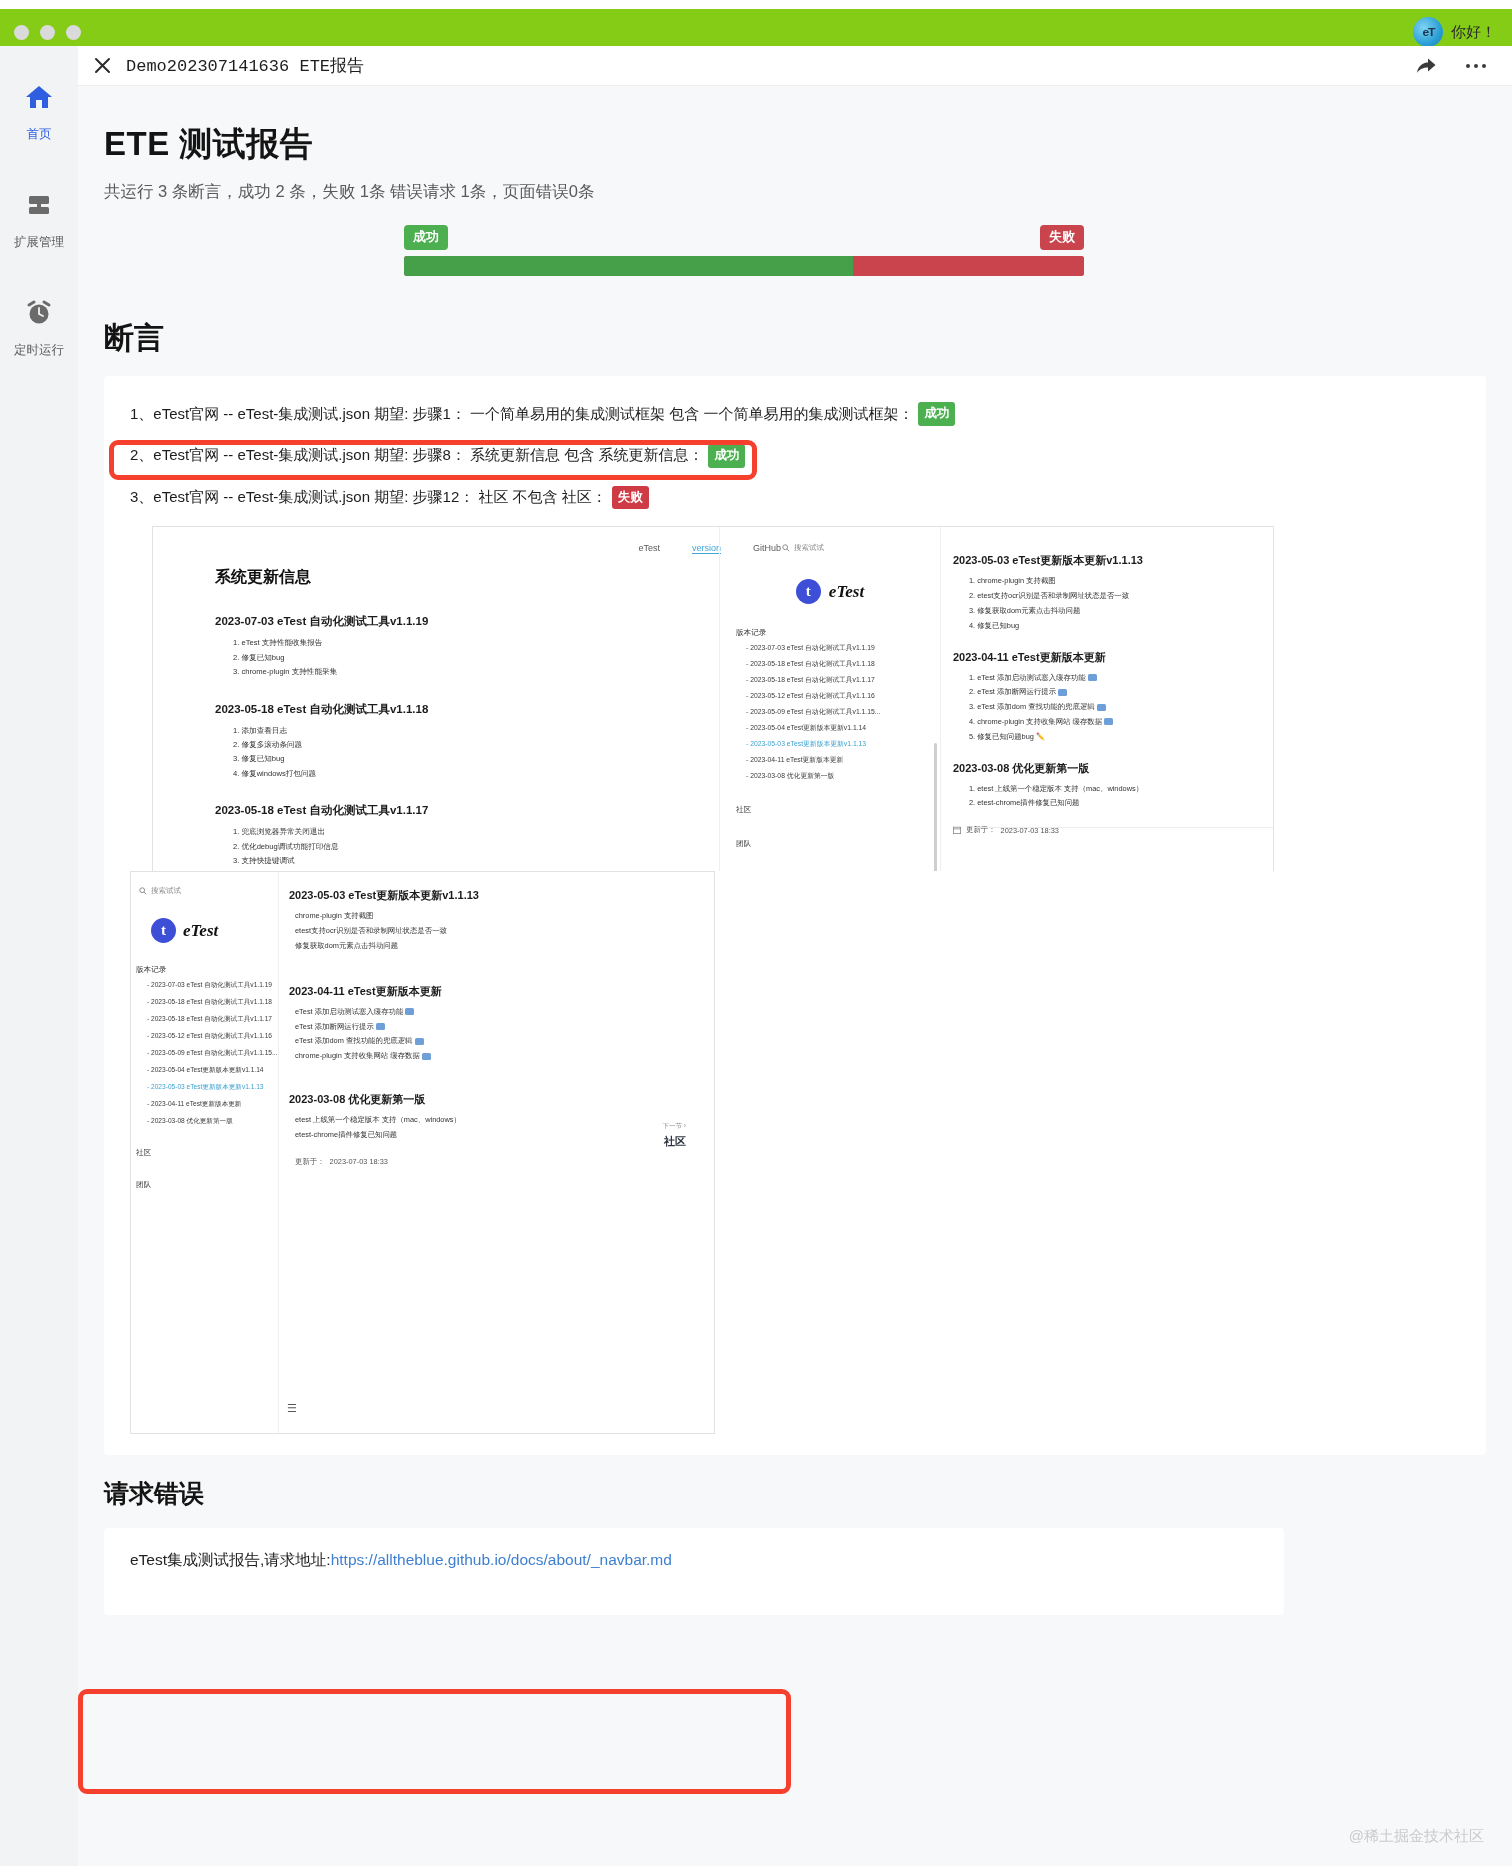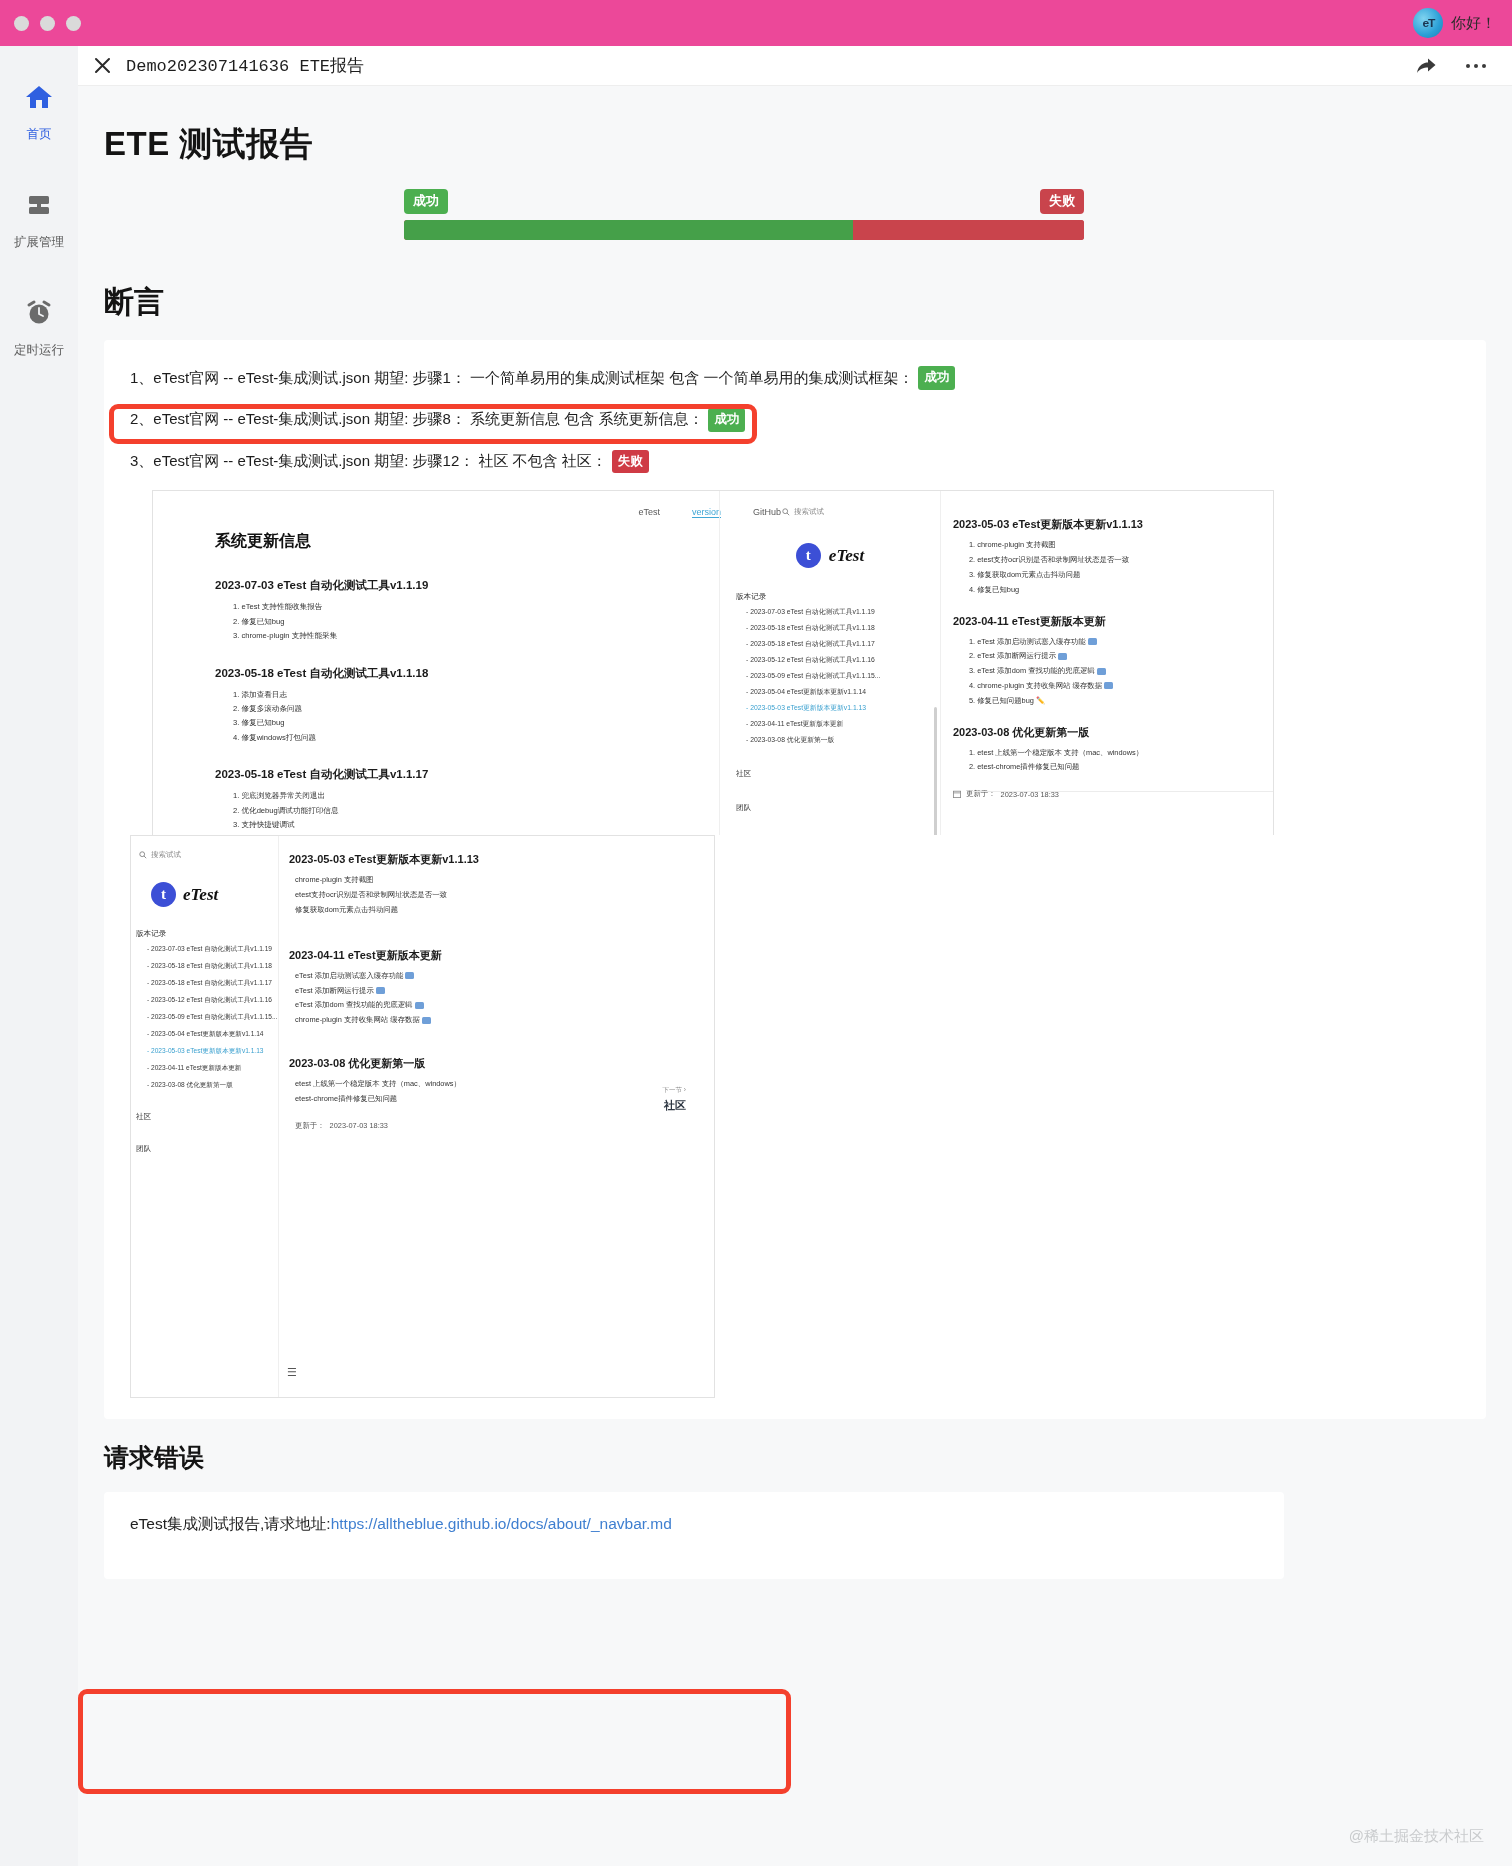--- a/index.html
+++ b/index.html
@@ -5,22 +5,22 @@
   * { box-sizing: border-box; margin: 0; padding: 0; }
   html, body {
     width: 1512px; height: 1866px;
     font-family: "Liberation Sans", "DejaVu Sans", sans-serif;
     background: #ffffff;
     overflow: hidden;
   }
 
   
   .os-bar {
-    position: absolute; left: 0; top: 0; width: 1512px; height: 46px;
-    background: #ec4899;
+    position: absolute; left: 0; top: 9px; width: 1512px; height: 46px;
+    background: #84cc16;
     display: flex; align-items: center;
   }
   .traffic { display: flex; gap: 11px; padding-left: 14px; }
   .dot { width: 15px; height: 15px; border-radius: 50%; background: #dadada; }
   .os-right { margin-left: auto; display: flex; align-items: center; gap: 8px; padding-right: 16px; }
   .avatar {
     width: 30px; height: 30px; border-radius: 50%;
     background: radial-gradient(circle at 35% 35%, #7fd3f0 0%, #2a9fd6 60%, #1a7fb5 100%);
     display:flex; align-items:center; justify-content:center;
     font-size: 11px; color:#1a3550; font-weight: bold;
@@ -267,20 +267,21 @@
             <circle cx="19" cy="3" r="2" fill="#3a3a3a"></circle>
           </svg>
       </span>
     </span>
   </div>
 
   <div class="report">
 
     <div class="report-head">
       <div class="r-title">ETE 测试报告</div>
+      <div class="r-sub">共运行 3 条断言，成功 2 条，失败 1条 错误请求 1条，页面错误0条</div>
 
       <div class="barwrap">
         <div class="barlabels">
           <span class="chip ok">成功</span>
           <span class="chip fail">失败</span>
         </div>
         <div class="bar">
           <div class="seg-ok" id="seg-ok" style="width: 66%;"></div>
           <div class="seg-fail"></div>
         </div>

